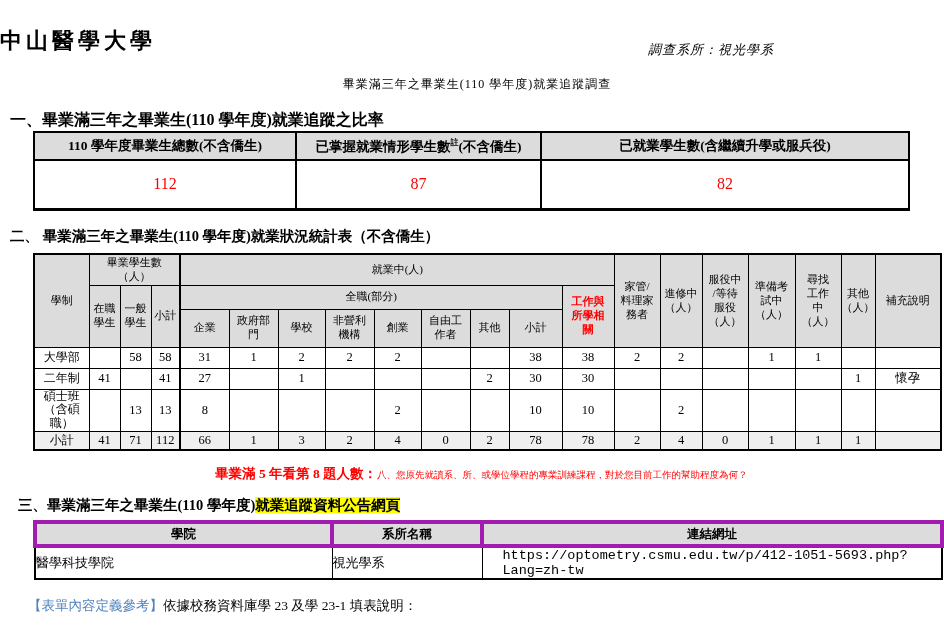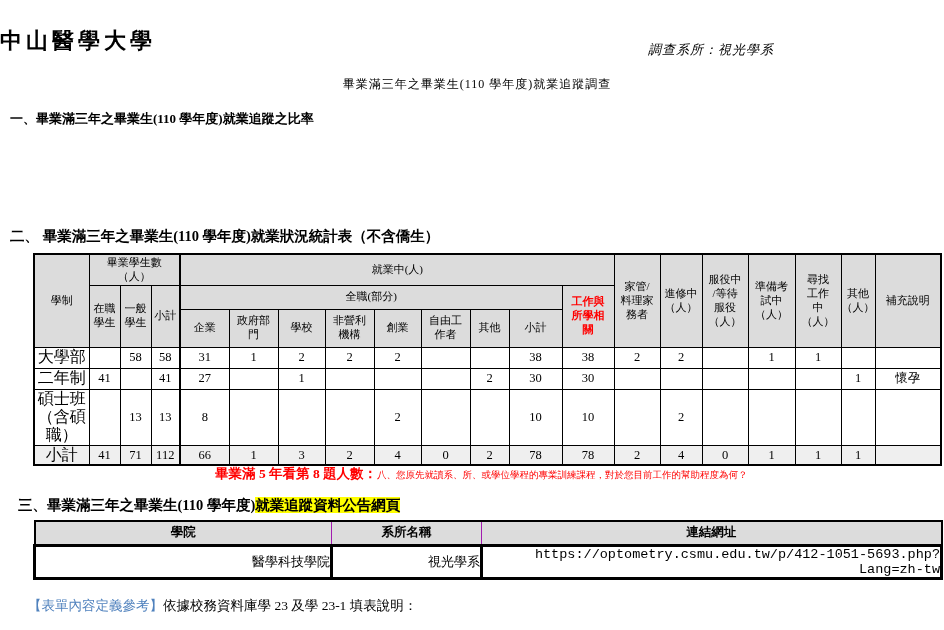--- a/index.html
+++ b/index.html
@@ -8,21 +8,21 @@
     position:relative; width:944px; height:630px; background:#fff;
     font-family:"Liberation Serif","DejaVu Serif",serif; color:#000; overflow:hidden;
   }
   .school-title { position:absolute; top:26px; left:0; width:100%; 
     font-size:22px; font-weight:bold; letter-spacing:4px; }
   .survey-dept { position:absolute; top:41px; left:648px; font-size:13px; letter-spacing:1px;font-style:italic; }
   .subtitle { position:absolute; top:76px; left:5px; width:100%; text-align:center;
     font-size:12px; letter-spacing:1px; }
 
   .sec-title { position:absolute; font-weight:bold; white-space:nowrap; }
-  .sec1-title { top:110px; left:10px; font-size:13px; }
+  .sec1-title { top:110px; left:10px; font-size:16px; }
   .sec2-title { top:227px; left:10px; font-size:14.5px; }
   .sec3-title { top:496px; left:18px; font-size:14.5px;text-align:center; }
   .hl { background:var(--highlight-yellow,#ff0); }
 
   table { border-collapse:collapse; table-layout:fixed; }
 
   
   .t1 { position:absolute; left:33px; top:131px; width:875px; border:2px solid #000; border-bottom:3px solid #000; }
   .t1 th { background:var(--header-gray,#ddd); border:2px solid #000; border-bottom:1px solid #000;
     height:28px; font-size:13.5px; font-weight:bold; text-align:center; vertical-align:middle; }
@@ -30,58 +30,79 @@
     color:var(--value-red,#f00); font-size:16px; }
   .t1 sup { font-size:8px; }
 
   
   .t2 { position:absolute; left:33px; top:253px; width:907px; border:2px solid #000; }
   .t2 th, .t2 td { border:1px solid #000; text-align:center; vertical-align:middle; overflow:hidden; }
   .t2 th { background:var(--header-gray,#ddd); font-size:11px; font-weight:normal;
     white-space:pre-line; line-height:1.25; padding:1px 0; }
   .t2 .red-h { color:var(--value-red,#f00); font-weight:bold; }
   .t2 td { font-size:12.5px; line-height:1.15; }
-  .t2 td.rowlabel { font-size:16px; white-space:pre-line; }
+  .t2 td.rowlabel { font-size:12px; white-space:pre-line; }
   .t2 tr.subtotal td { background:var(--subtotal-gray,#efefef); }
   .t2 .bl2 { border-left:2px solid #000; }
   .t2 tr.hr1 th { height:24px; }
   .t2 tr.hr2 th { height:24px; }
   .t2 tr.hr3 th { height:38px; }
   .t2 tr.dr1 td { height:21px; }
   .t2 tr.dr2 td { height:21px; }
   .t2 tr.dr3 td { height:31px; }
   .t2 tr.dr4 td { height:19px; }
 
   
   .note-line { position:absolute; color:var(--note-red,#f00); white-space:nowrap; }
   .note1 { top:440px; left:8px; }
   .note2 { top:464px; left:215px; }
   .note-bold { font-size:13.5px; font-weight:bold; }
   .note-small { font-size:9.5px; }
 
   
   .t3 { position:absolute; left:33px; top:520px; width:907px; border:2px solid #000; }
-  .t3 th { background:var(--header-gray,#ddd); border:1px solid #a21caf; height:24px;
+  .t3 th { background:var(--header-gray,#ddd); border:4px solid #a21caf; height:24px;
     font-size:12.5px; font-weight:bold; text-align:center; vertical-align:middle; }
-  .t3 td { border:3px solid #000000; height:23px; text-align:right; vertical-align:middle; font-size:13px; }
+  .t3 td { border:1px solid #000000; height:23px; text-align:left; vertical-align:middle; font-size:13px; }
   .t3 td.url { font-family:"Liberation Mono","DejaVu Sans Mono",monospace; font-size:13.5px;padding-left:20px; }
 
   .footer { position:absolute; top:597px; left:28px; font-size:13.5px; white-space:nowrap; }
   .footer .blue { color:var(--ref-blue,#4f81bd);margin-top:34px; }
 </style>
 </head>
 <body>
 
 <div class="page">
 
   <div class="school-title">中山醫學大學</div>
   <div class="survey-dept">調查系所：視光學系</div>
   <div class="subtitle">畢業滿三年之畢業生(110 學年度)就業追蹤調查</div>
 
   <div class="sec-title sec1-title">一、畢業滿三年之畢業生(110 學年度)就業追蹤之比率</div>
+  <table class="t1">
+    <colgroup>
+        <col style="width:262px">
+        <col style="width:245px">
+        <col style="width:368px">
+      </colgroup>
+    <tbody>
+        <tr>
+      <th>110 學年度畢業生總數(不含僑生)</th>
+      <th>
+        <span>已掌握就業情形學生數</span><sup>註</sup><span>(不含僑生)</span>
+      </th>
+      <th>已就業學生數(含繼續升學或服兵役)</th>
+    </tr>
+    <tr>
+      <td>112</td>
+      <td>87</td>
+      <td>82</td>
+    </tr>
+  </tbody>
+    </table>
 
   <div class="sec-title sec2-title">二、 畢業滿三年之畢業生(110 學年度)就業狀況統計表（不含僑生）</div>
   <table class="t2">
     <colgroup>
       <col style="width:55px">
         <col style="width:31px">
         <col style="width:31px">
         <col style="width:29px">
       <col style="width:49px">
         <col style="width:49px">

